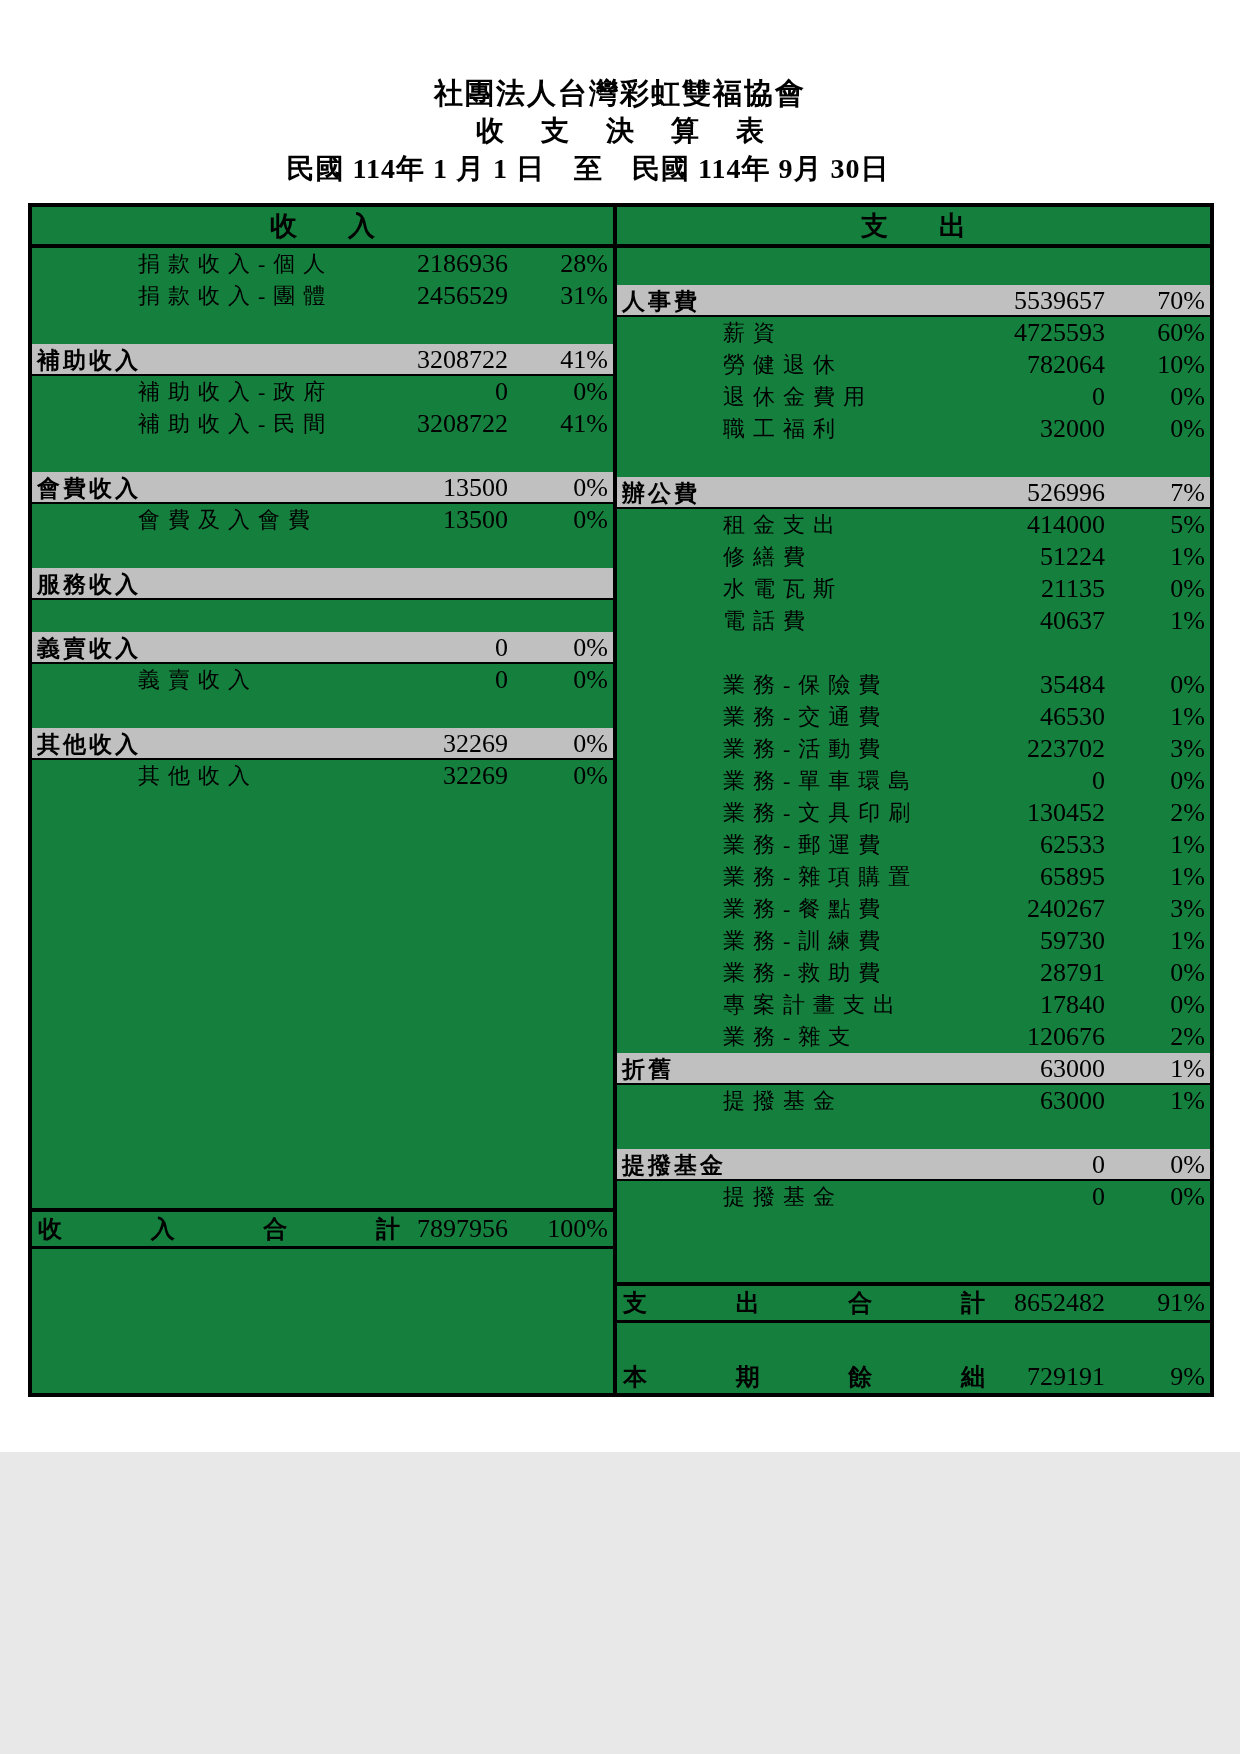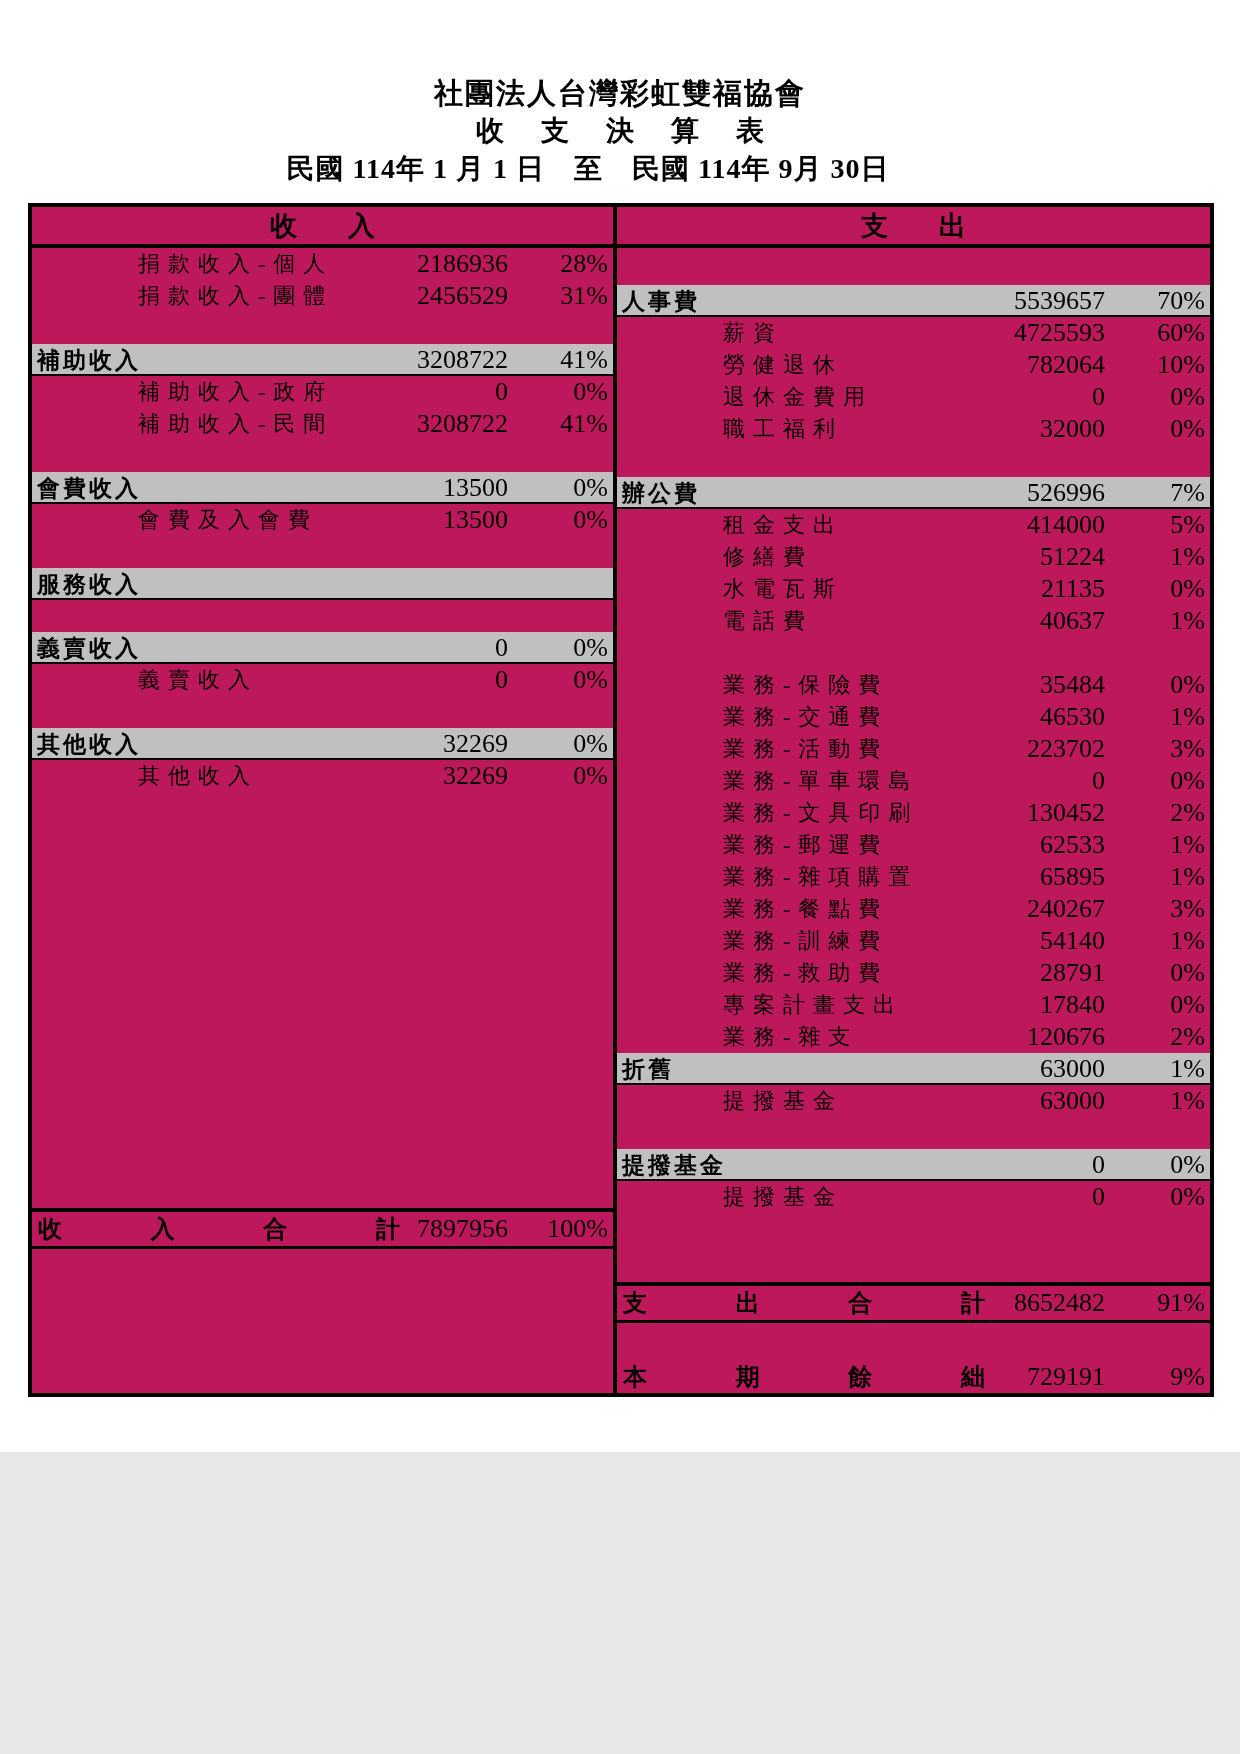--- a/index.html
+++ b/index.html
@@ -15,21 +15,21 @@
   
   .title-block { position:absolute; top:74px; left:0; width:100%; text-align:center; }
   .t1 { font-size:29px; font-weight:bold; letter-spacing:2px; line-height:38px; }
   .t2 { font-size:28px; font-weight:bold; letter-spacing:15px; padding-left:15px; line-height:38px; }
   .t3 { font-size:28px; font-weight:bold; letter-spacing:1px; line-height:38px; padding-right:64px; }
   
   .sheet {
     position:absolute; left:28px; top:203px;
     display:flex;
     border:4px solid #000;
-    background:#be185d;
+    background:#15803d;
   }
   .half { display:flex; flex-direction:column; }
   .half.left  { width:581px; border-right:4px solid #000; }
   .half.right { width:593px;gap:37px; }
   .col-header {
     height:37px; flex:none;
     border-bottom:4px solid #000;
     display:flex; align-items:center; justify-content:center;
     font-weight:bold; font-size:27px; letter-spacing:12px; padding-left:12px;
     white-space:pre;
@@ -268,21 +268,21 @@
             <span class="amt">65895</span>
             <span class="pct">1%</span>
           </div>
           <div class="row">
             <span class="name sub">業務-餐點費</span>
             <span class="amt">240267</span>
             <span class="pct">3%</span>
           </div>
           <div class="row">
             <span class="name sub">業務-訓練費</span>
-            <span class="amt">54140</span>
+            <span class="amt">59730</span>
             <span class="pct">1%</span>
           </div>
           <div class="row">
             <span class="name sub">業務-救助費</span>
             <span class="amt">28791</span>
             <span class="pct">0%</span>
           </div>
           <div class="row">
             <span class="name sub">專案計畫支出</span>
             <span class="amt">17840</span>

